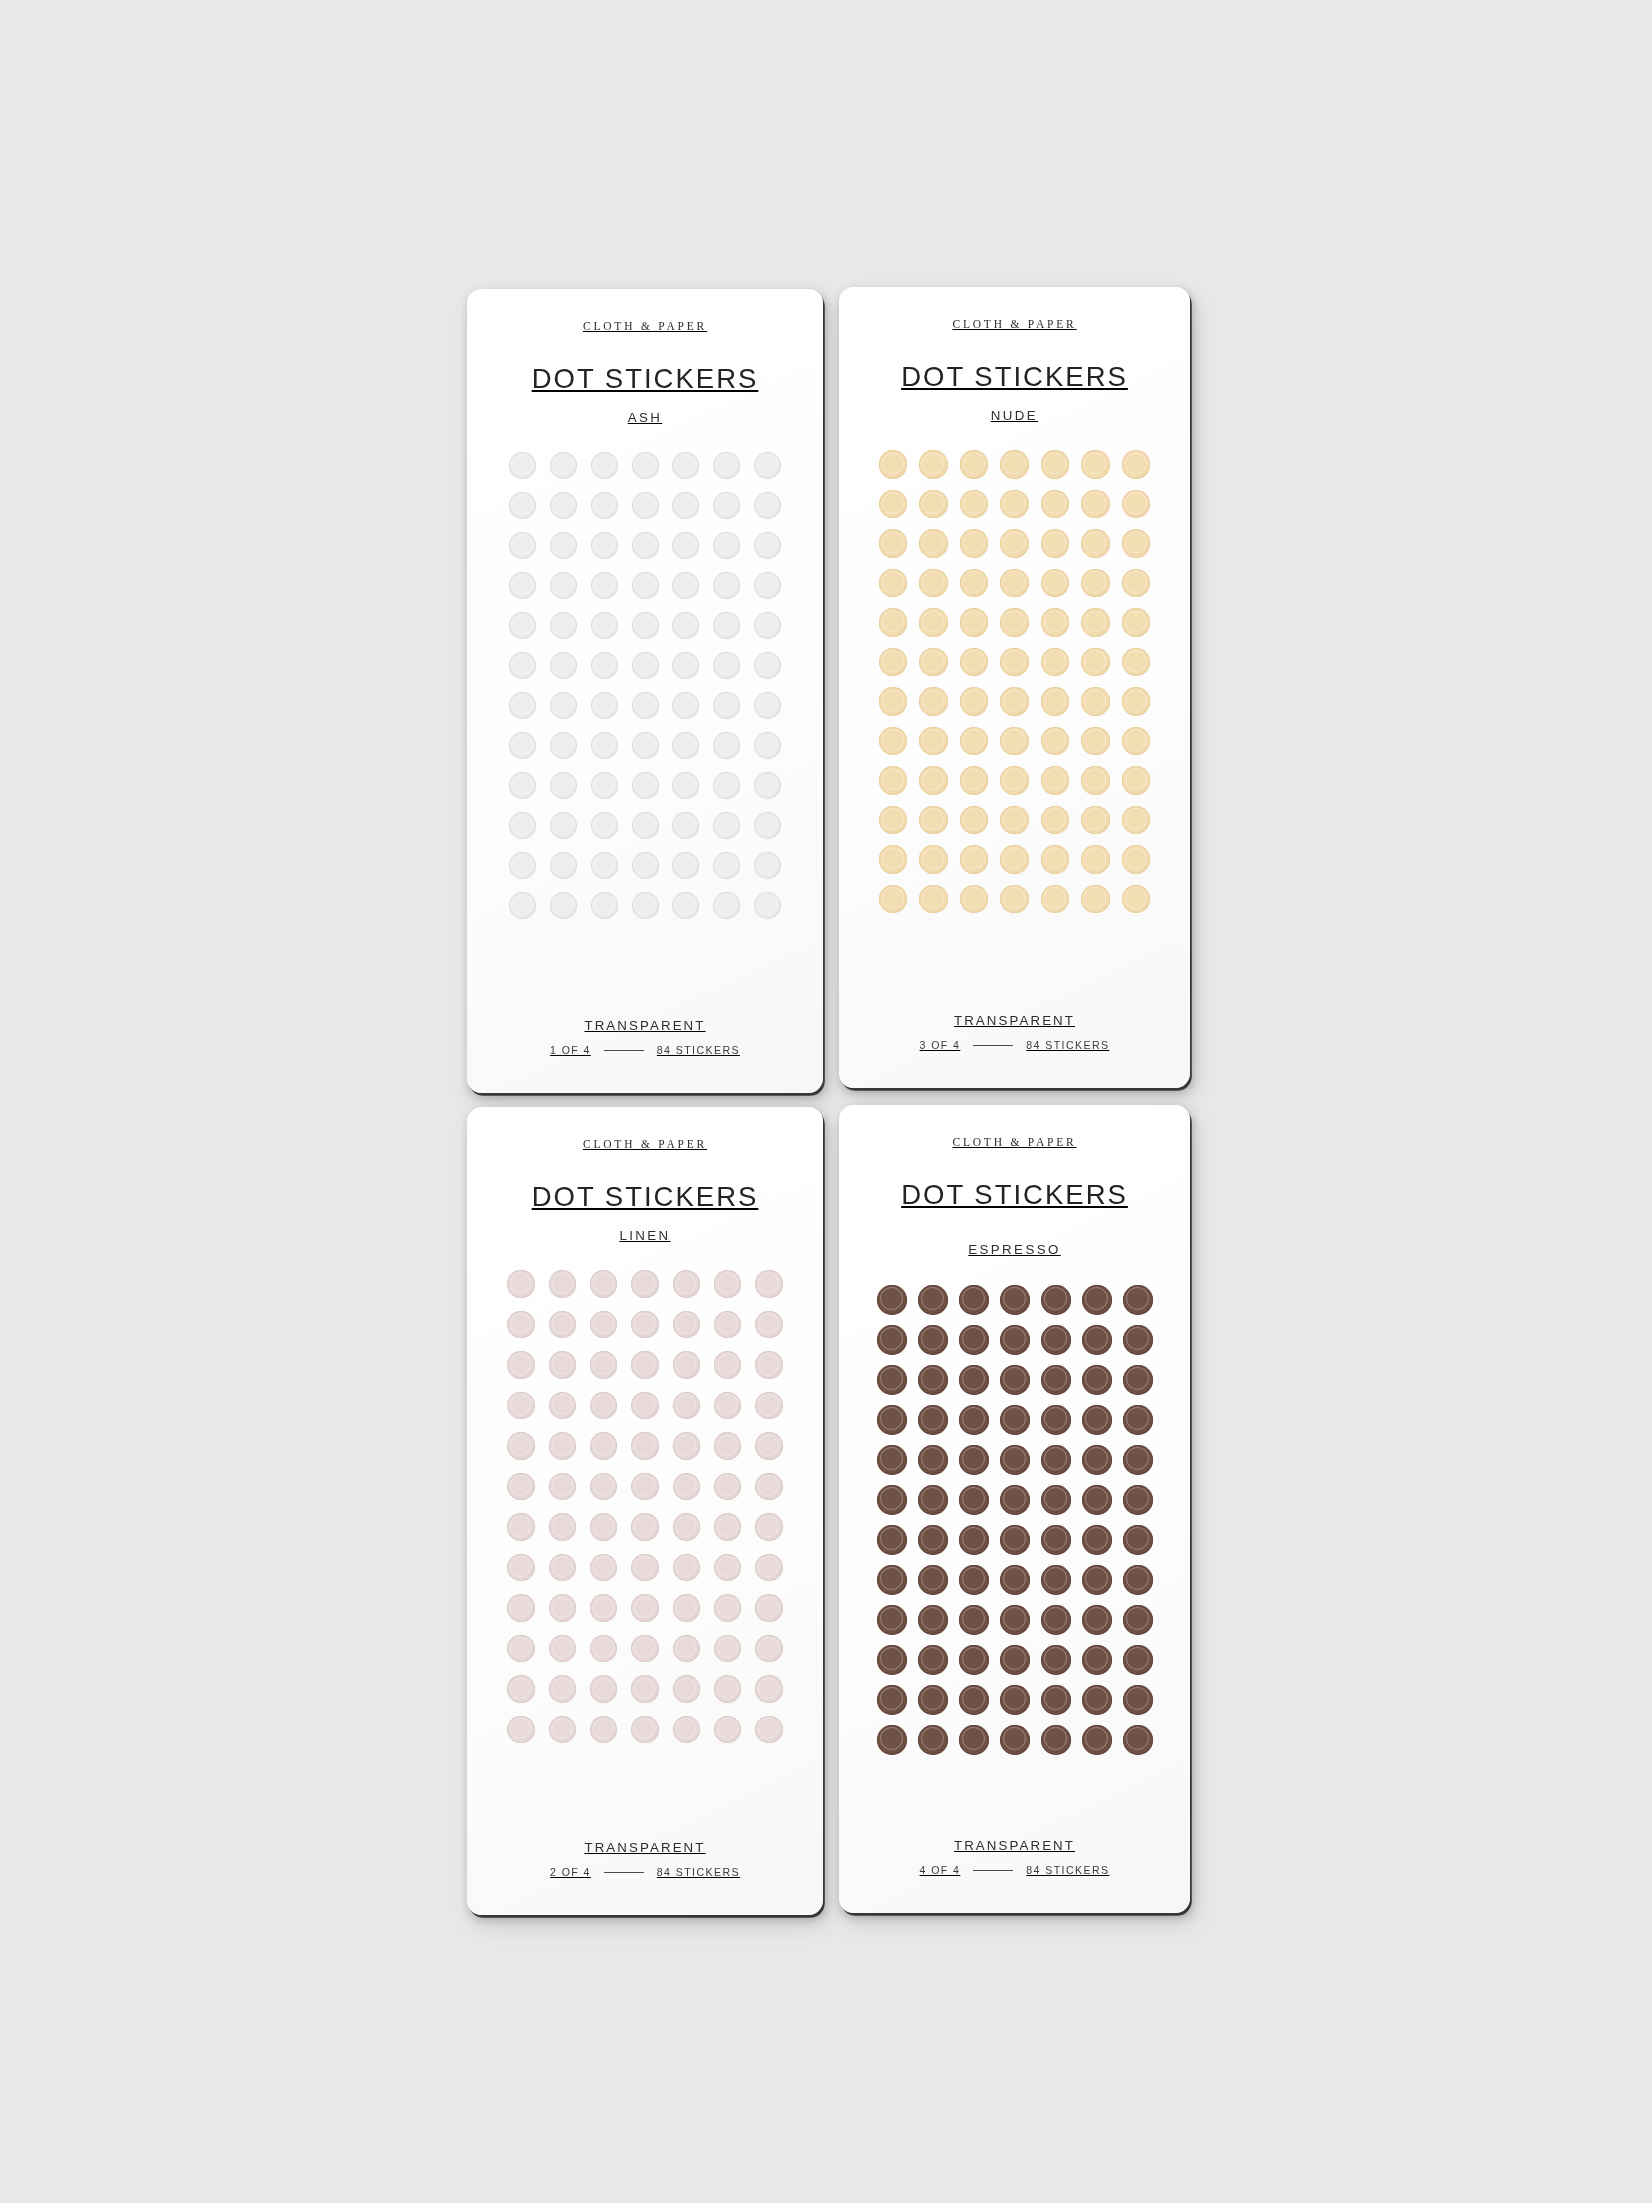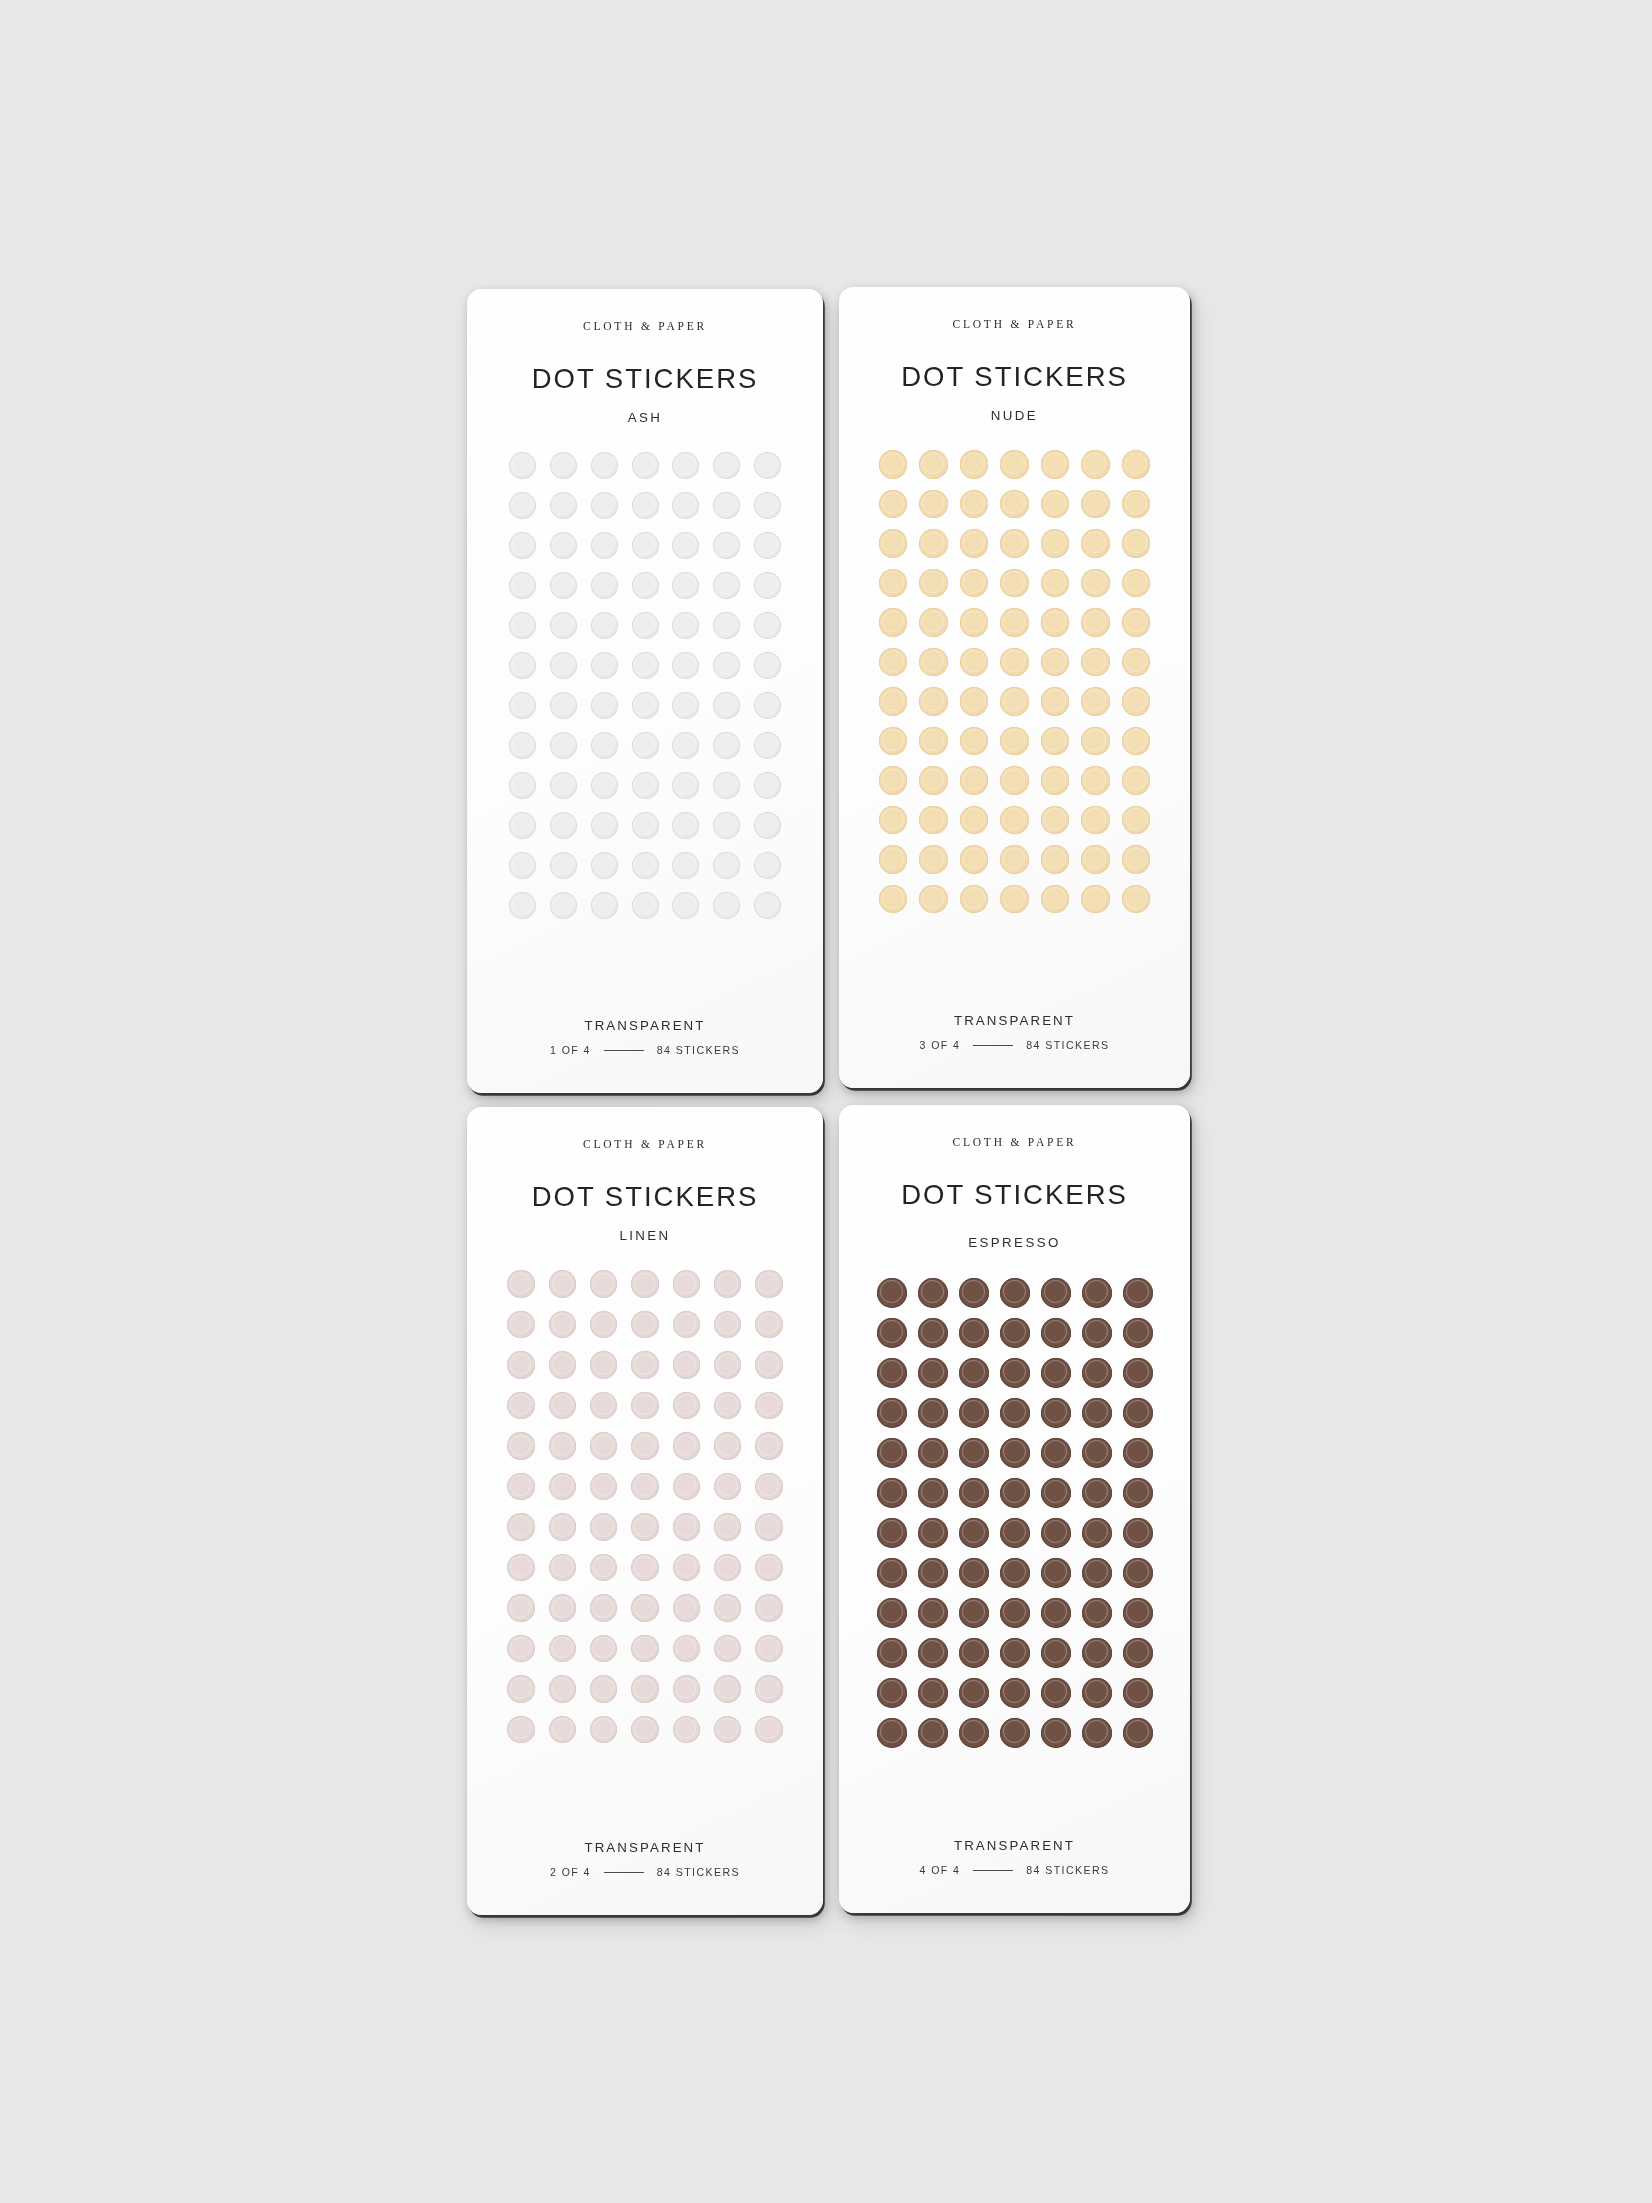--- a/index.html
+++ b/index.html
@@ -27,20 +27,21 @@
     position: absolute;
     background: linear-gradient(155deg, #ffffff 0%, #fdfdfd 55%, #f7f7f7 100%);
     border-radius: 14.7px;
     box-shadow:
       1.8px 2.8px 0 0 rgba(25,25,28,0.80),
       2.8px 4.6px 9.2px 0 rgba(0,0,0,0.22),
       5.5px 11px 24px 0 rgba(0,0,0,0.10);
     overflow: hidden;
     display: flex;
     flex-direction: column;
+    text-decoration: underline;
   }
 
   .sheet-inner {
     width: 100%;
     height: 100%;
     display: flex;
     flex-direction: column;
     align-items: center;
     position: relative;
   }
@@ -437,21 +438,21 @@
             <span class="footer-rule"></span>
             <span>84 STICKERS</span>
           </div>
         </div>
       </div>
     </div>
     <div class="sheet" style="left: 839px; top: 1105px; width: 351px; height: 808px;">
       <div class="sheet-inner">
         <div class="brand" style="margin-top: 31px;">CLOTH &amp; PAPER</div>
         <div class="product-title" style="margin-top: 31px;">DOT STICKERS</div>
-        <div class="variant-name" style="margin-top: 24px;">ESPRESSO</div>
+        <div class="variant-name" style="margin-top: 31px;">ESPRESSO</div>
         <div class="dot-grid" style="margin-top: 27.5px; gap: 10px 11px;">
           <div class="dot" style="width: 30px; height: 30px; background: radial-gradient(circle at 36% 30%, rgb(111, 81, 69) 0%, rgb(111, 81, 69) 58%, rgb(98, 69, 58) 100%); box-shadow: rgb(98, 69, 58) 0px 0px 0px 0.9px inset;"></div>
           <div class="dot" style="width: 30px; height: 30px; background: radial-gradient(circle at 36% 30%, rgb(111, 81, 69) 0%, rgb(111, 81, 69) 58%, rgb(98, 69, 58) 100%); box-shadow: rgb(98, 69, 58) 0px 0px 0px 0.9px inset;"></div>
           <div class="dot" style="width: 30px; height: 30px; background: radial-gradient(circle at 36% 30%, rgb(111, 81, 69) 0%, rgb(111, 81, 69) 58%, rgb(98, 69, 58) 100%); box-shadow: rgb(98, 69, 58) 0px 0px 0px 0.9px inset;"></div>
           <div class="dot" style="width: 30px; height: 30px; background: radial-gradient(circle at 36% 30%, rgb(111, 81, 69) 0%, rgb(111, 81, 69) 58%, rgb(98, 69, 58) 100%); box-shadow: rgb(98, 69, 58) 0px 0px 0px 0.9px inset;"></div>
           <div class="dot" style="width: 30px; height: 30px; background: radial-gradient(circle at 36% 30%, rgb(111, 81, 69) 0%, rgb(111, 81, 69) 58%, rgb(98, 69, 58) 100%); box-shadow: rgb(98, 69, 58) 0px 0px 0px 0.9px inset;"></div>
           <div class="dot" style="width: 30px; height: 30px; background: radial-gradient(circle at 36% 30%, rgb(111, 81, 69) 0%, rgb(111, 81, 69) 58%, rgb(98, 69, 58) 100%); box-shadow: rgb(98, 69, 58) 0px 0px 0px 0.9px inset;"></div>
           <div class="dot" style="width: 30px; height: 30px; background: radial-gradient(circle at 36% 30%, rgb(111, 81, 69) 0%, rgb(111, 81, 69) 58%, rgb(98, 69, 58) 100%); box-shadow: rgb(98, 69, 58) 0px 0px 0px 0.9px inset;"></div>
           <div class="dot" style="width: 30px; height: 30px; background: radial-gradient(circle at 36% 30%, rgb(111, 81, 69) 0%, rgb(111, 81, 69) 58%, rgb(98, 69, 58) 100%); box-shadow: rgb(98, 69, 58) 0px 0px 0px 0.9px inset;"></div>
           <div class="dot" style="width: 30px; height: 30px; background: radial-gradient(circle at 36% 30%, rgb(111, 81, 69) 0%, rgb(111, 81, 69) 58%, rgb(98, 69, 58) 100%); box-shadow: rgb(98, 69, 58) 0px 0px 0px 0.9px inset;"></div>

